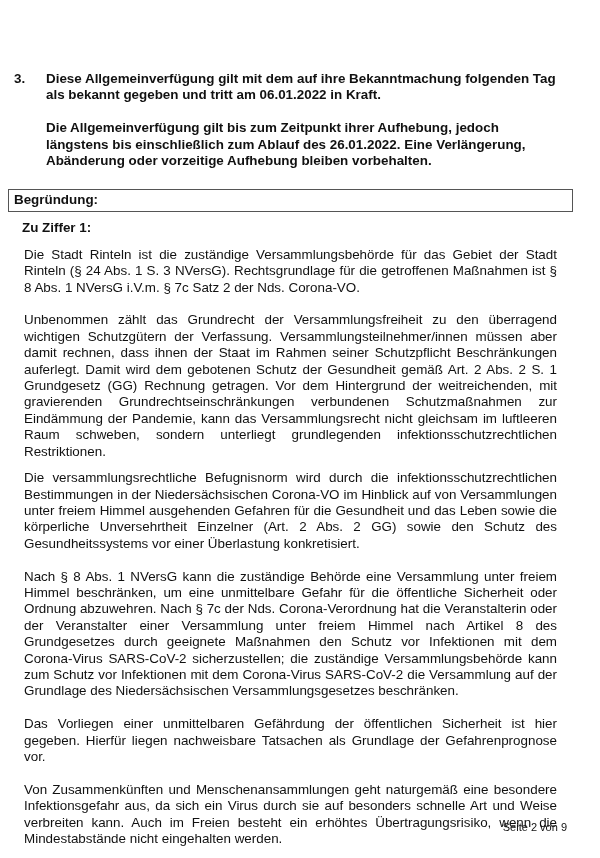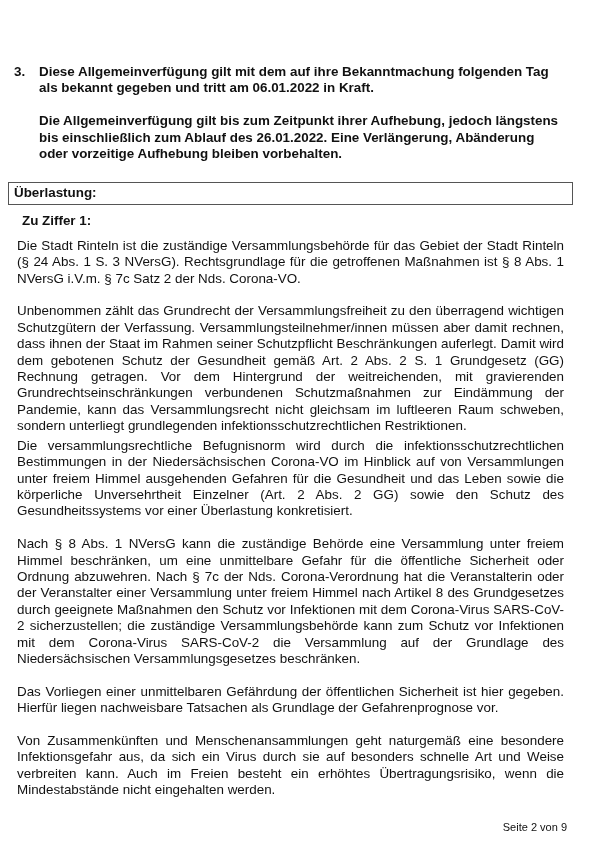--- a/index.html
+++ b/index.html
@@ -13,21 +13,21 @@
     height: 858px;
     background: #ffffff;
     color: #111111;
     font-family: "Liberation Sans", "DejaVu Sans", sans-serif;
     font-size: 13.4px;
     line-height: 16.4px;
     overflow: hidden;
     box-sizing: border-box;
     padding: 61px 33px 0 14px;
   }
-  p { margin: 3px; }
+  p { margin: 10px; }
 
   
   .item3 {
     position: relative;
     padding-left: 22px;
     font-weight: bold;
   }
   .item3 .num {
     position: absolute;
     left: 0;
@@ -74,21 +74,21 @@
 
 <div class="page">
 
   <div class="item3">
     <span class="num">3.</span>
     <p>Diese Allgemeinverfügung gilt mit dem auf ihre Bekanntmachung folgenden Tag als bekannt gegeben und tritt am 06.01.2022 in Kraft.</p>
     <p>Die Allgemeinverfügung gilt bis zum Zeitpunkt ihrer Aufhebung, jedoch längstens bis einschließlich zum Ablauf des 26.01.2022. Eine Verlängerung, Abänderung oder vorzeitige Aufhebung bleiben vorbehalten.</p>
   </div>
 
   <div class="begruendung-box">
-    <span>Überlastung:</span>
+    <span>Begründung:</span>
   </div>
 
   <p class="zu-ziffer">Zu Ziffer 1:</p>
 
   <div class="block">
     <p>Die Stadt Rinteln ist die zuständige Versammlungsbehörde für das Gebiet der Stadt Rinteln (§ 24 Abs. 1 S. 3 NVersG). Rechtsgrundlage für die getroffenen Maßnahmen ist § 8 Abs. 1 NVersG i.V.m. § 7c Satz 2 der Nds. Corona-VO.</p>
   </div>
 
   <div class="block">
     <p>Unbenommen zählt das Grundrecht der Versammlungsfreiheit zu den überragend wichtigen Schutzgütern der Verfassung. Versammlungsteilnehmer/innen müssen aber damit rechnen, dass ihnen der Staat im Rahmen seiner Schutzpflicht Beschränkungen auferlegt. Damit wird dem gebotenen Schutz der Gesundheit gemäß Art. 2 Abs. 2 S. 1 Grundgesetz (GG) Rechnung getragen. Vor dem Hintergrund der weitreichenden, mit gravierenden Grundrechtseinschränkungen verbundenen Schutzmaßnahmen zur Eindämmung der Pandemie, kann das Versammlungsrecht nicht gleichsam im luftleeren Raum schweben, sondern unterliegt grundlegenden infektionsschutzrechtlichen Restriktionen.</p>

